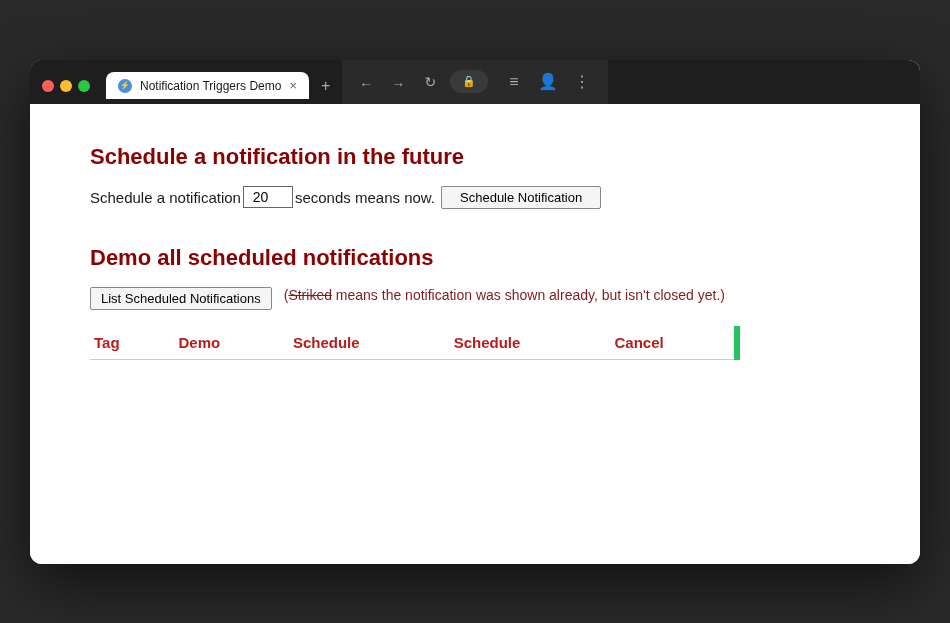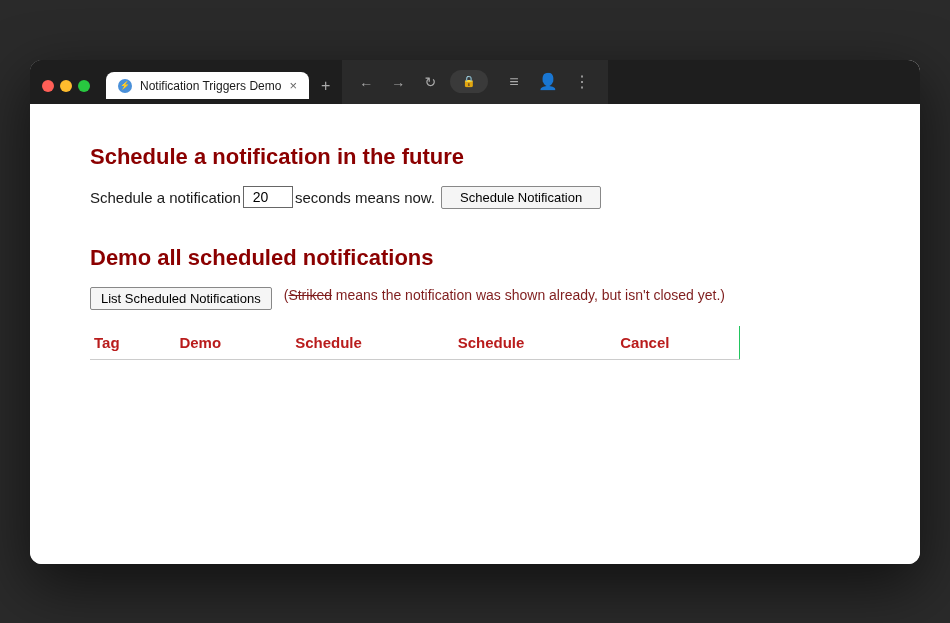--- a/index.html
+++ b/index.html
@@ -246,21 +246,21 @@
     th {
       text-align: left;
       font-size: 15px;
       font-weight: 600;
       color: #b91c1c;
       padding: 8px 16px 8px 4px;
       border-bottom: 1px solid #ccc;
     }
 
     th:last-child {
-      border-right: 1px solid #22c55e;
+      border-right: 6px solid #22c55e;
       padding-right: 12px;
     }
   </style>
 </head>
 <body>
 
 <div class="browser-window">
 
   <div class="title-bar">
     <div class="tab-row">

